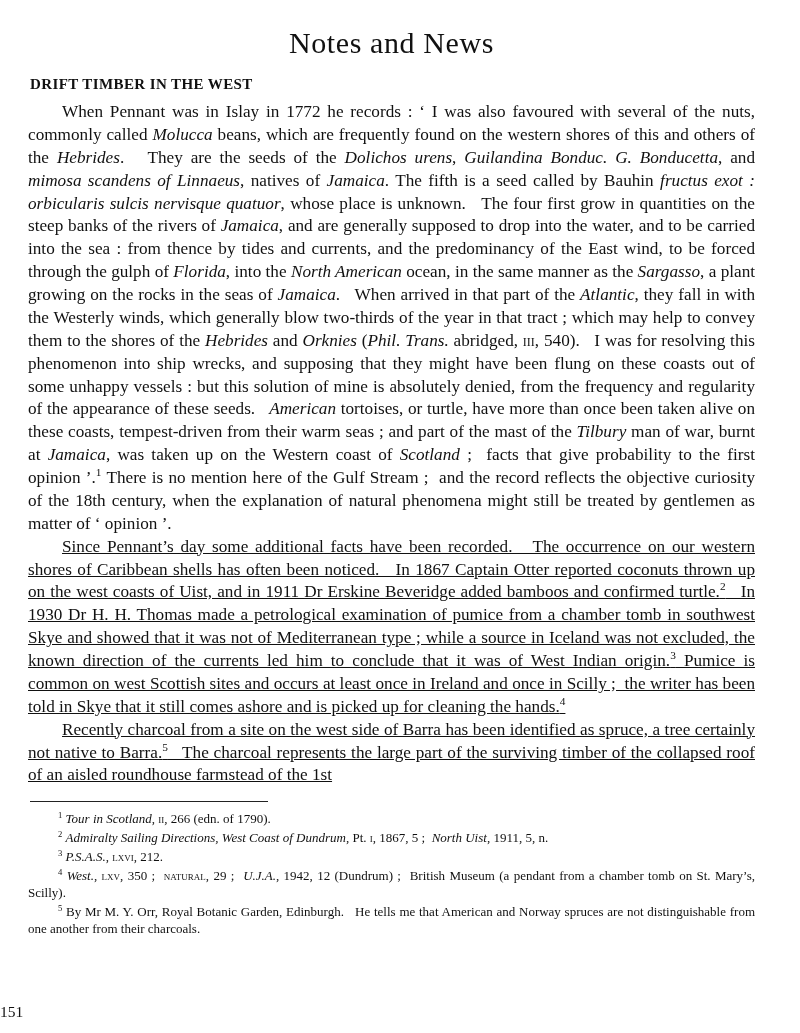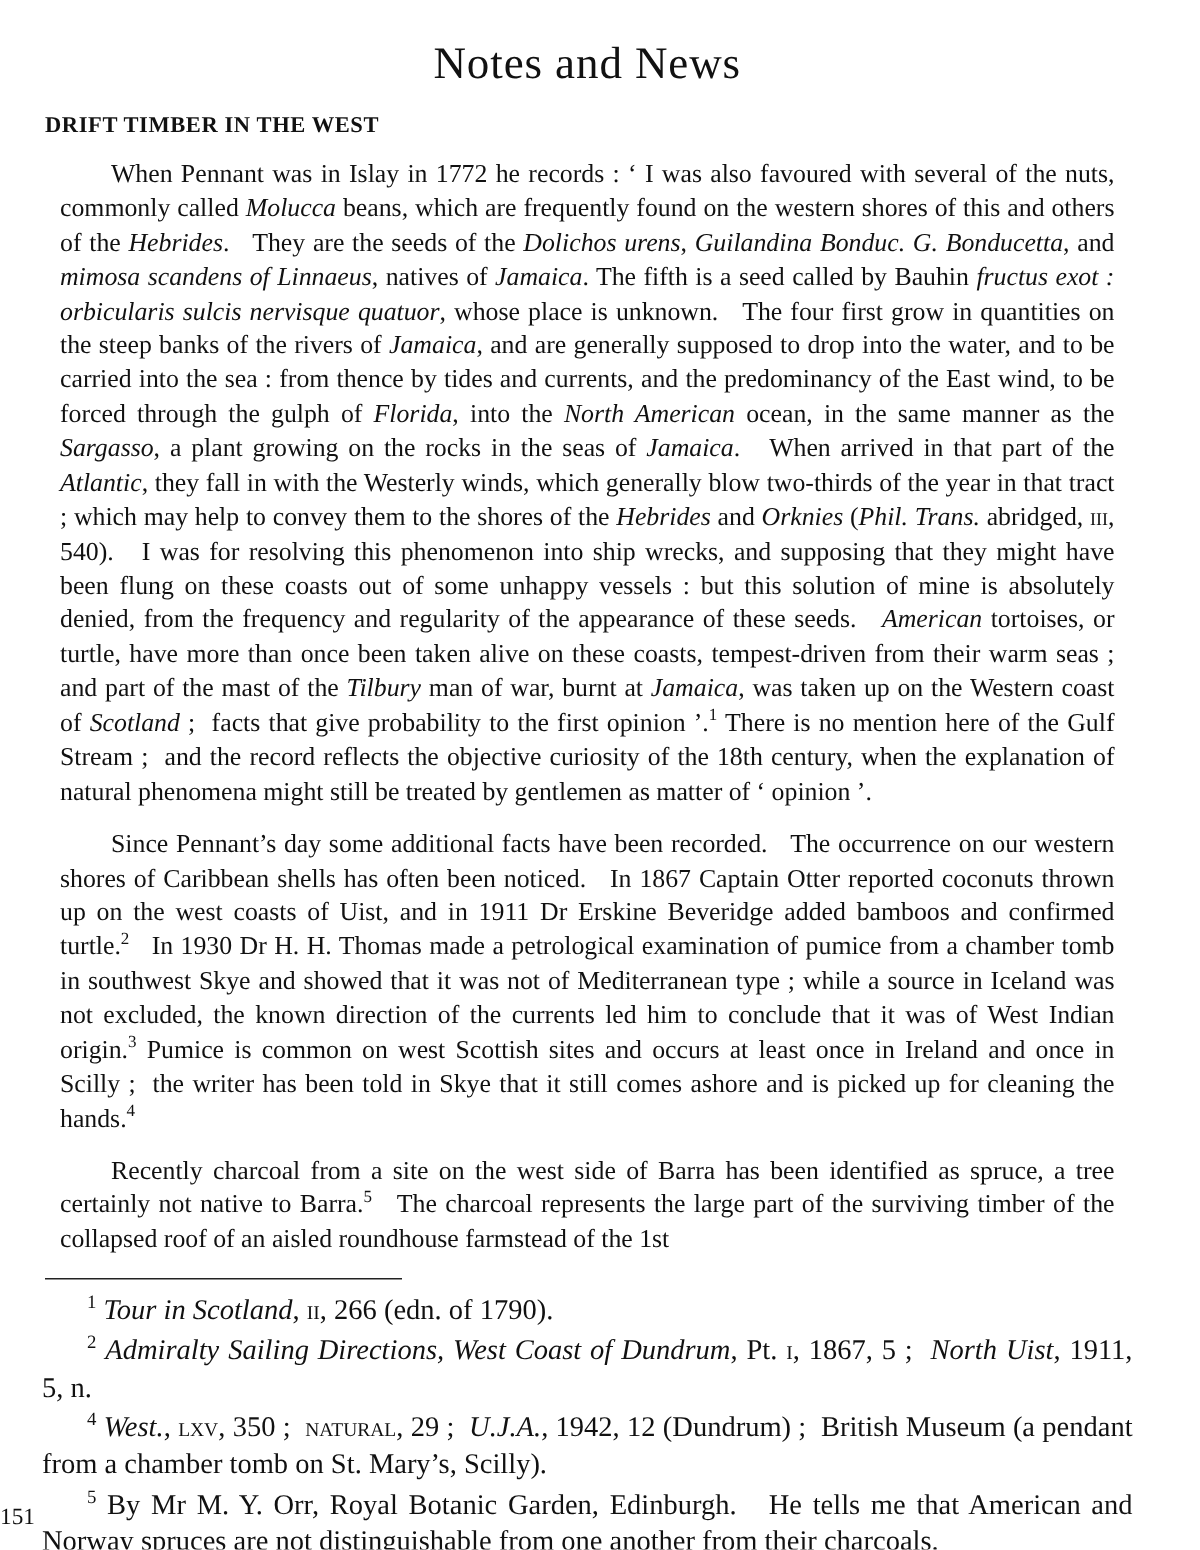--- a/index.html
+++ b/index.html
@@ -31,50 +31,51 @@
     font-family: "Liberation Serif", serif;
   }
   .section-head {
     font-size: 15px;
     letter-spacing: 0.4px;
     margin: 16px 0 8px 2px;
     text-transform: uppercase;
     font-variant: normal;
   }
   .body-text p {
-    margin: 12px;
+    margin: 0;
     font-size: 17.2px;
     line-height: 1.33;
     text-align: justify;
     text-justify: inter-word;
     hyphens: none;
   }
   .body-text p + p {
     margin-top: 0;
+    text-decoration: underline;
   }
   .indent {
     text-indent: 34px;
   }
   .sc {
     font-variant: small-caps;
   }
   i { font-style: italic; }
   sup {
     font-size: 0.66em;
     vertical-align: super;
     line-height: 0;
   }
   .rule {
     border: none;
     border-top: 1px solid #222;
     width: 238px;
     margin: 14px 0 9px 2px;
   }
   .notes {
-    font-size: 19px;
+    font-size: 13px;
     line-height: 1.3;
     text-align: justify;
   }
   .notes p {
     margin: 0 0 2px 0;
   }
   .notes .note-indent {
     text-indent: 30px;
   }
   .folio {
@@ -99,19 +100,20 @@
     <p class="indent">When Pennant was in Islay in 1772 he records : ‘ I was also favoured with several of the nuts, commonly called <i>Molucca</i> beans, which are frequently found on the western shores of this and others of the <i>Hebrides</i>.&nbsp;&nbsp; They are the seeds of the <i>Dolichos urens</i>, <i>Guilandina Bonduc. G. Bonducetta</i>, and <i>mimosa scandens of Linnaeus</i>, natives of <i>Jamaica</i>. The fifth is a seed called by Bauhin <i>fructus exot : orbicularis sulcis nervisque quatuor</i>, whose place is unknown.&nbsp;&nbsp; The four first grow in quantities on the steep banks of the rivers of <i>Jamaica</i>, and are generally supposed to drop into the water, and to be carried into the sea : from thence by tides and currents, and the predominancy of the East wind, to be forced through the gulph of <i>Florida</i>, into the <i>North American</i> ocean, in the same manner as the <i>Sargasso</i>, a plant growing on the rocks in the seas of <i>Jamaica</i>.&nbsp;&nbsp; When arrived in that part of the <i>Atlantic</i>, they fall in with the Westerly winds, which generally blow two-thirds of the year in that tract ; which may help to convey them to the shores of the <i>Hebrides</i> and <i>Orknies</i> (<i>Phil. Trans.</i> abridged, <span class="sc">iii</span>, 540).&nbsp;&nbsp; I was for resolving this phenomenon into ship wrecks, and supposing that they might have been flung on these coasts out of some unhappy vessels : but this solution of mine is absolutely denied, from the frequency and regularity of the appearance of these seeds.&nbsp;&nbsp; <i>American</i> tortoises, or turtle, have more than once been taken alive on these coasts, tempest-driven from their warm seas ; and part of the mast of the <i>Tilbury</i> man of war, burnt at <i>Jamaica</i>, was taken up on the Western coast of <i>Scotland</i> ;&nbsp; facts that give probability to the first opinion ’.<sup>1</sup> There is no mention here of the Gulf Stream ;&nbsp; and the record reflects the objective curiosity of the 18th century, when the explanation of natural phenomena might still be treated by gentlemen as matter of ‘ opinion ’.</p>
     <p class="indent">Since Pennant’s day some additional facts have been recorded.&nbsp;&nbsp; The occurrence on our western shores of Caribbean shells has often been noticed.&nbsp;&nbsp; In 1867 Captain Otter reported coconuts thrown up on the west coasts of Uist, and in 1911 Dr Erskine Beveridge added bamboos and confirmed turtle.<sup>2</sup>&nbsp;&nbsp; In 1930 Dr H. H. Thomas made a petrological examination of pumice from a chamber tomb in southwest Skye and showed that it was not of Mediterranean type ; while a source in Iceland was not excluded, the known direction of the currents led him to conclude that it was of West Indian origin.<sup>3</sup> Pumice is common on west Scottish sites and occurs at least once in Ireland and once in Scilly ;&nbsp; the writer has been told in Skye that it still comes ashore and is picked up for cleaning the hands.<sup>4</sup></p>
     <p class="indent">Recently charcoal from a site on the west side of Barra has been identified as spruce, a tree certainly not native to Barra.<sup>5</sup>&nbsp;&nbsp; The charcoal represents the large part of the surviving timber of the collapsed roof of an aisled roundhouse farmstead of the 1st</p>
   </div>
 
   <hr class="rule">
 
   <div class="notes">
     <p class="note-indent"><sup>1</sup> <i>Tour in Scotland</i>, <span class="sc">ii</span>, 266 (edn. of 1790).</p>
     <p class="note-indent"><sup>2</sup> <i>Admiralty Sailing Directions, West Coast of Dundrum</i>, Pt. <span class="sc">i</span>, 1867, 5 ;&nbsp; <i>North Uist</i>, 1911, 5, n.</p>
+    <p class="note-indent"><sup>3</sup> <i>P.S.A.S.</i>, <span class="sc">lxvi</span>, 212.</p>
     <p class="note-indent"><sup>4</sup> <i>West.</i>, <span class="sc">lxv</span>, 350 ;&nbsp; <span class="sc">natural</span>, 29 ;&nbsp; <i>U.J.A.</i>, 1942, 12 (Dundrum) ;&nbsp; British Museum (a pendant from a chamber tomb on St. Mary’s, Scilly).</p>
     <p class="note-indent"><sup>5</sup> By Mr M. Y. Orr, Royal Botanic Garden, Edinburgh.&nbsp;&nbsp; He tells me that American and Norway spruces are not distinguishable from one another from their charcoals.</p>
   </div>
 
   <div class="folio">151</div>
 
 </div>
 
 </body></html>

